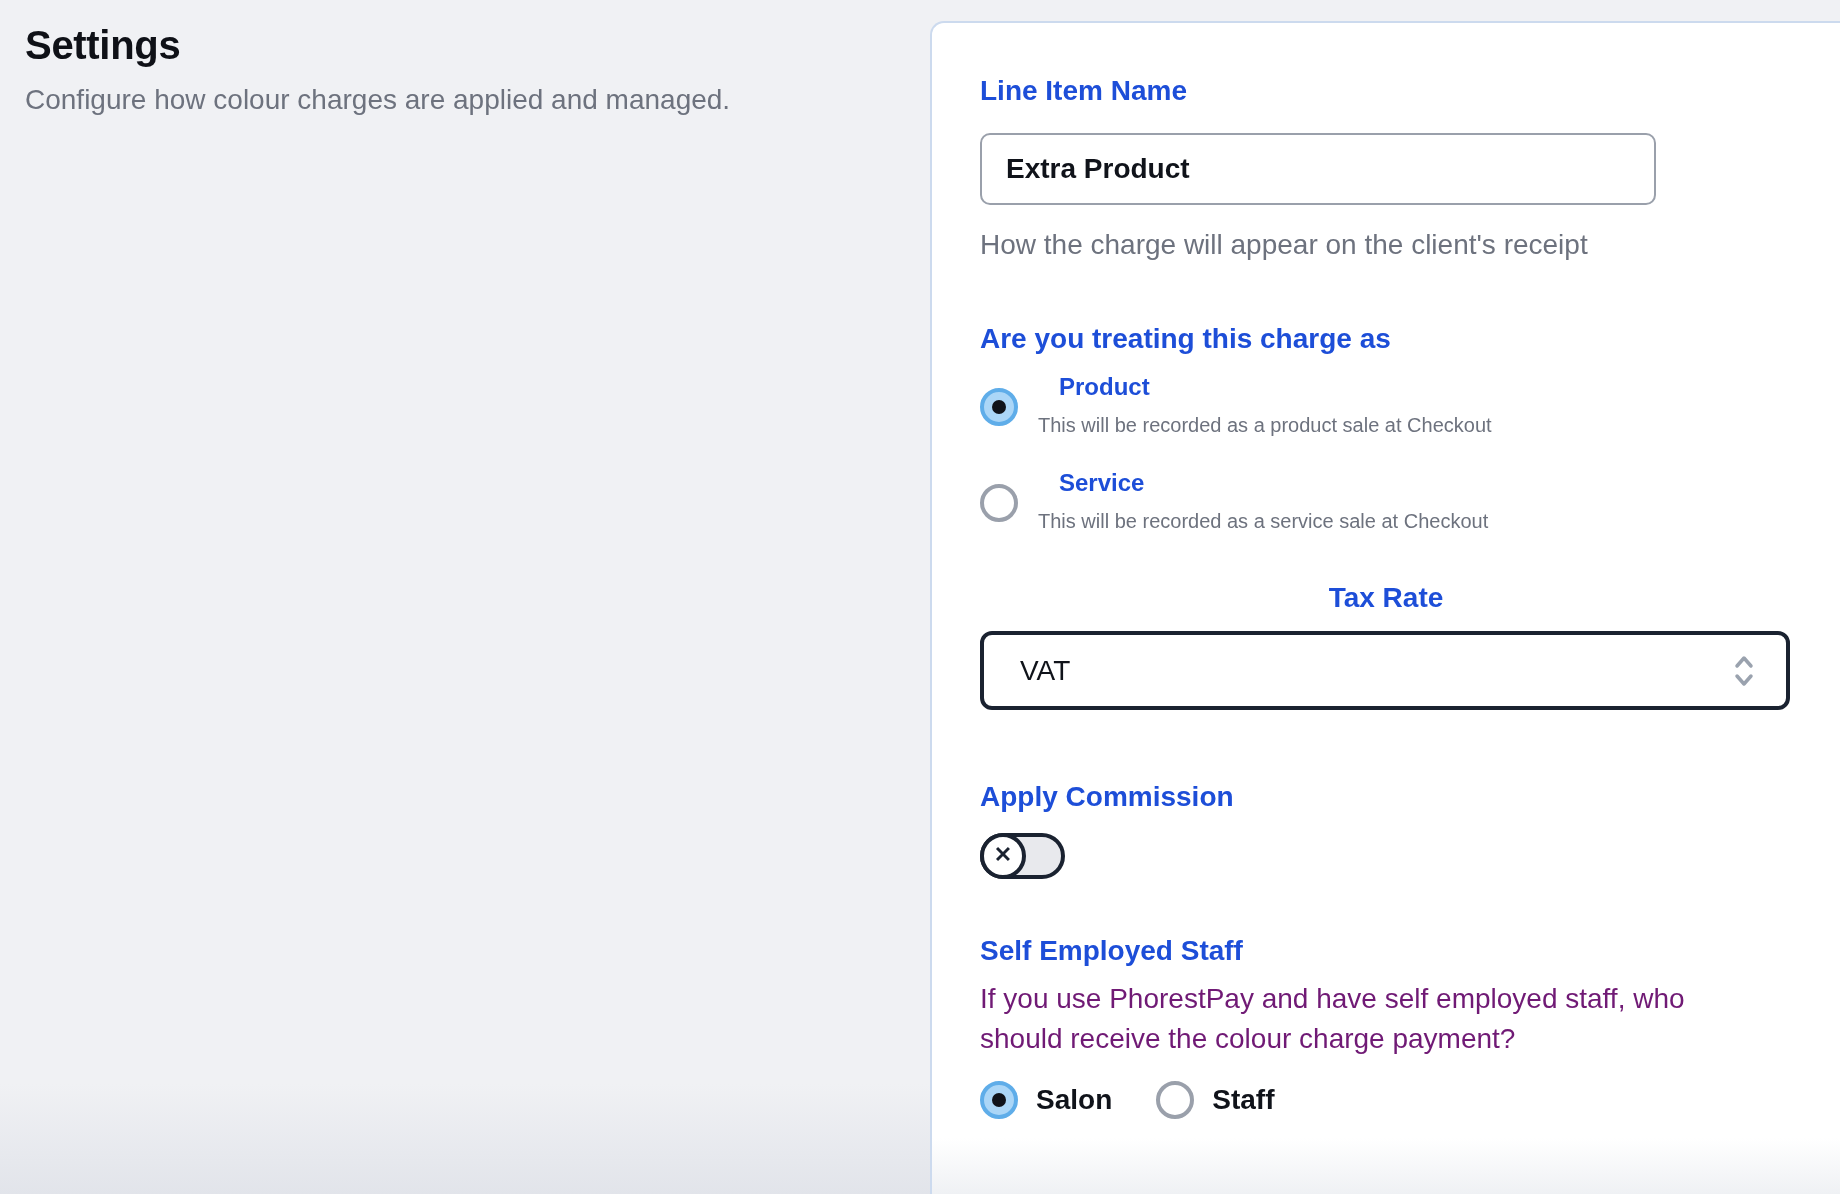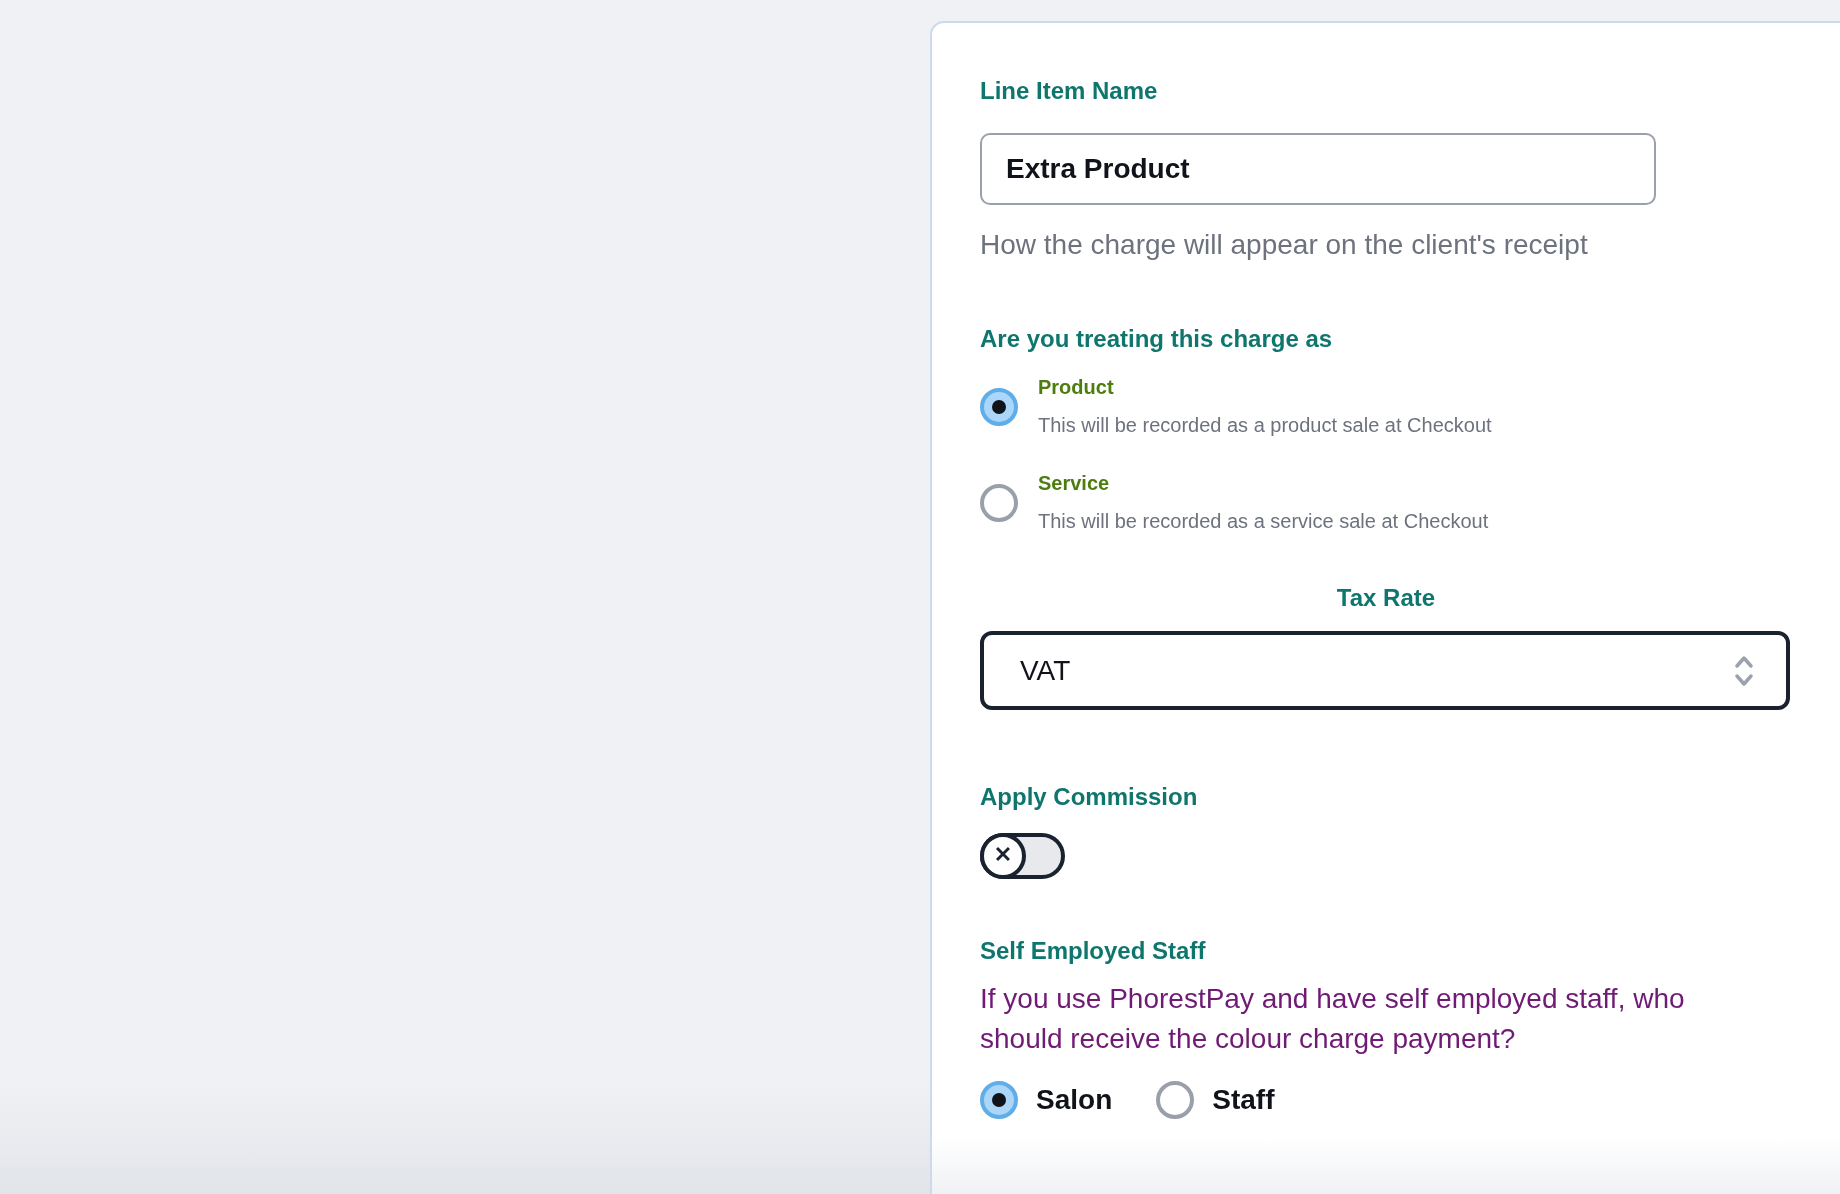--- a/index.html
+++ b/index.html
@@ -50,24 +50,24 @@
     padding: 50px 48px 0 48px;
   }
   .card::after {
     content: "";
     position: absolute; left: 0; right: 0; bottom: 0; height: 56px;
     background: linear-gradient(180deg, rgba(242,244,247,0) 0%, #eff1f4 100%);
     pointer-events: none;
   }
 
   .field-label {
-    font-size: 24px;
+    font-size: 28px;
     line-height: 36px;
     font-weight: 600;
-    color: #0f766e;
+    color: #1d4ed8;
   }
   .lbl-line-item { margin-bottom: 24px; }
 
   .text-input {
     display: block;
     box-sizing: border-box;
     width: 676px;
     height: 72px;
     border: 2px solid #9aa0ab;
     border-radius: 10px;
@@ -94,21 +94,21 @@
     flex: none;
     width: 38px; height: 38px;
     border-radius: 50%;
     border: 4px solid #9aa0ab;
     background: #ffffff;
     display: flex; align-items: center; justify-content: center;
   }
   .radio.selected { border-color: #5fade9; background: #abd6f7; }
   .radio-dot { width: 14px; height: 14px; border-radius: 50%; background: #10131a; }
   .radio-texts { display: block; }
-  .radio-label { display: block; font-size: 20px; line-height: 36px; font-weight: 600; color: #4d7c0f; }
+  .radio-label { display: block; font-size: 24px; line-height: 36px; font-weight: 600; color: #1d4ed8; margin-left: 21px; }
   .radio-desc { display: block; font-size: 20px; line-height: 40px; font-weight: 400; color: #6d727e; }
 
   .lbl-tax { margin-top: 39px; margin-bottom: 15px; text-align: center; }
   .select {
     box-sizing: border-box;
     width: 810px; height: 79px;
     border: 4px solid #1a2230;
     border-radius: 12px;
     background: #ffffff;
     display: flex; align-items: center; justify-content: space-between;
@@ -150,20 +150,24 @@
   }
   .inline-radios { display: flex; align-items: center; gap: 44px; }
   .inline-radio { display: flex; align-items: center; gap: 18px; cursor: pointer; }
   .inline-radio-label { font-size: 28px; font-weight: 600; color: #10131a; }
 </style>
 </head>
 <body>
 
 <div class="stage">
 
+  <header class="left-header">
+    <h1 class="page-title">Settings</h1>
+    <p class="page-subtitle">Configure how colour charges are applied and managed.</p>
+  </header>
   <div class="left-fade"></div>
 
   <section class="card">
 
     <div class="field-label lbl-line-item">Line Item Name</div>
     <input type="text" class="text-input" value="Extra Product" style="">
     <div class="helper">How the charge will appear on the client's receipt</div>
 
     <div class="field-label lbl-charge-type">Are you treating this charge as</div>
 

